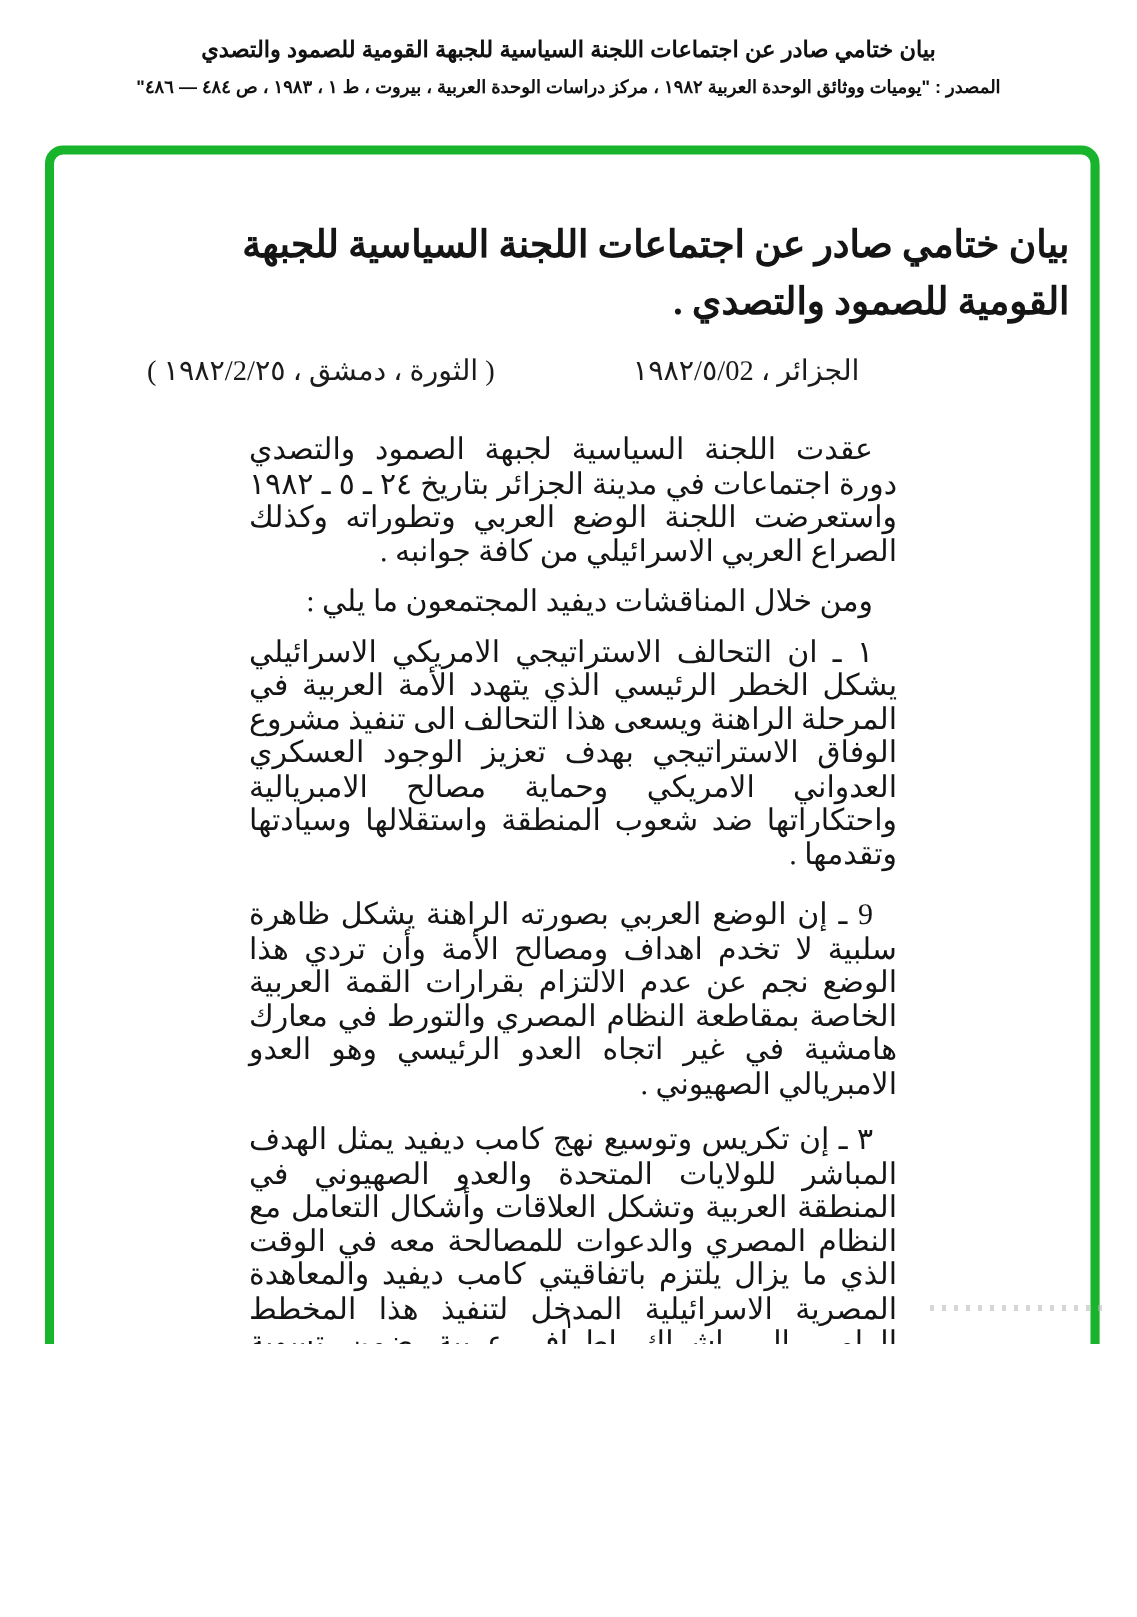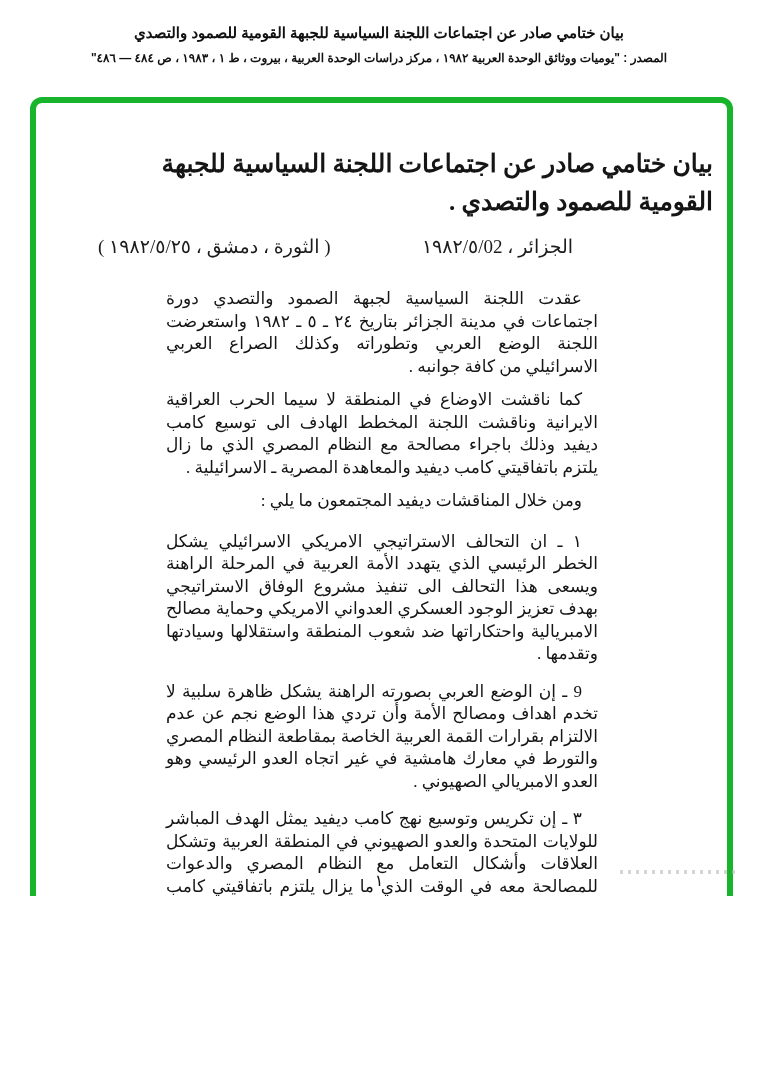--- a/index.html
+++ b/index.html
@@ -61,21 +61,21 @@
     color:#1b1b1b;
     white-space:nowrap;
   }
   
   .body-col{
     width:432px;
     margin:30px 115px 0 85px;
   }
   .body-para{
     margin:0 0 11px 0;
-    font-size:17px;
+    font-size:20px;
     line-height:22.5px;
     text-align:justify;
     text-indent:16px;
     color:#151515;
   }
   .body-para:nth-child(5),
   .body-para:nth-child(6){margin-top:15px;}
   .body-para:nth-child(4){margin-top:18px;}
   
   .page-number{
@@ -101,26 +101,25 @@
   <header class="outer-header">
     <div class="hdr-title">بيان ختامي صادر عن اجتماعات اللجنة السياسية للجبهة القومية للصمود والتصدي</div>
     <div class="hdr-source">المصدر :  "يوميات ووثائق الوحدة العربية ١٩٨٢ ، مركز دراسات الوحدة العربية ، بيروت ، ط ١ ، ١٩٨٣ ، ص ٤٨٤ — ٤٨٦"</div>
   </header>
 
   <section class="doc-frame" style="border-color: rgb(23, 180, 44);">
     <h1 class="doc-title">بيان ختامي صادر عن اجتماعات اللجنة السياسية للجبهة القومية للصمود والتصدي .</h1>
 
     <div class="dateline">
       <span class="dl-right">الجزائر ،  ١٩٨٢/٥/02</span>
-      <span class="dl-left">( الثورة ، دمشق ،  ١٩٨٢/٥/٢٥ )</span>
+      <span class="dl-left">( الثورة ، دمشق ،  ١٩٨٢/2/٢٥ )</span>
     </div>
 
     <div class="body-col" id="paragraphs">
         <p class="body-para">عقدت اللجنة السياسية لجبهة الصمود والتصدي دورة اجتماعات في مدينة الجزائر بتاريخ ٢٤ ـ ٥ ـ ١٩٨٢ واستعرضت اللجنة الوضع العربي وتطوراته وكذلك الصراع العربي الاسرائيلي من كافة جوانبه .</p>
-        <p class="body-para">كما ناقشت الاوضاع في المنطقة لا سيما الحرب العراقية الايرانية وناقشت اللجنة المخطط الهادف الى توسيع كامب ديفيد وذلك باجراء مصالحة مع النظام المصري الذي ما زال يلتزم باتفاقيتي كامب ديفيد والمعاهدة المصرية ـ الاسرائيلية .</p>
         <p class="body-para">ومن خلال المناقشات ديفيد المجتمعون ما يلي :</p>
         <p class="body-para">١ ـ ان التحالف الاستراتيجي الامريكي الاسرائيلي يشكل الخطر الرئيسي الذي يتهدد الأمة العربية في المرحلة الراهنة ويسعى هذا التحالف الى تنفيذ مشروع الوفاق الاستراتيجي بهدف تعزيز الوجود العسكري العدواني الامريكي وحماية مصالح الامبريالية واحتكاراتها ضد شعوب المنطقة واستقلالها وسيادتها وتقدمها .</p>
         <p class="body-para">9 ـ إن الوضع العربي بصورته الراهنة يشكل ظاهرة سلبية لا تخدم اهداف ومصالح الأمة وأن تردي هذا الوضع نجم عن عدم الالتزام بقرارات القمة العربية الخاصة بمقاطعة النظام المصري والتورط في معارك هامشية في غير اتجاه العدو الرئيسي وهو العدو الامبريالي الصهيوني .</p>
         <p class="body-para">٣ ـ إن تكريس وتوسيع نهج كامب ديفيد يمثل الهدف المباشر للولايات المتحدة والعدو الصهيوني في المنطقة العربية وتشكل العلاقات وأشكال التعامل مع النظام المصري والدعوات للمصالحة معه في الوقت الذي ما يزال يلتزم باتفاقيتي كامب ديفيد والمعاهدة المصرية الاسرائيلية المدخل لتنفيذ هذا المخطط الرامي الى اشراك اطراف عربية ضمن تسوية استسلامية . لاكمال حلقات كامب ديفيد على حساب الحقوق العربية وخاصة قضية فلسطين .</p>
       </div>
   </section>
 
   <div class="faint-marks"></div>
 
   <div class="page-number">١</div>

